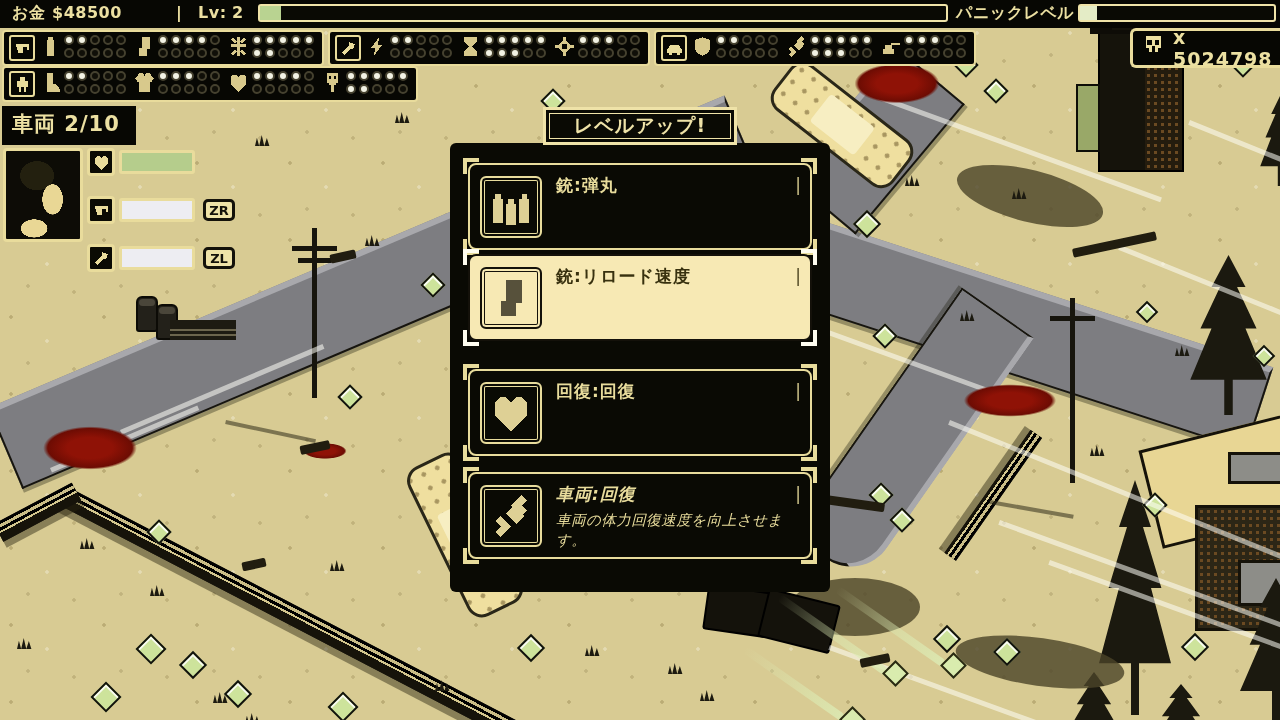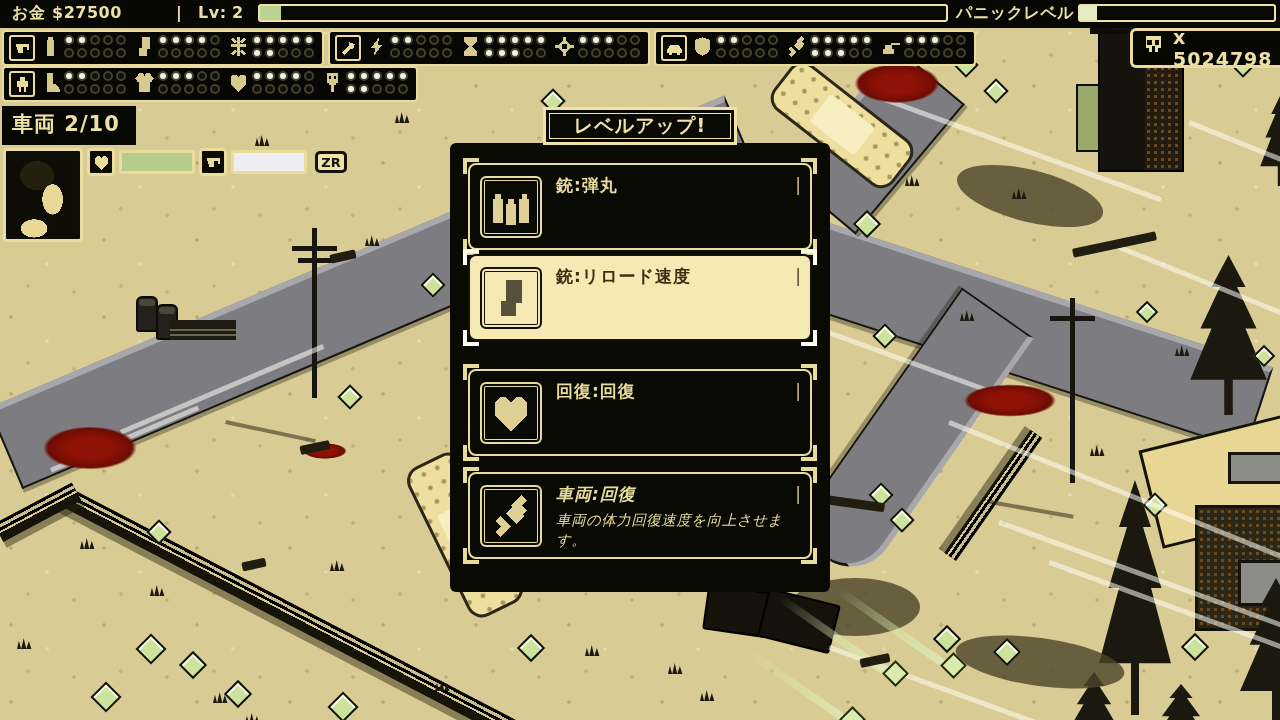--- a/index.html
+++ b/index.html
@@ -84,21 +84,21 @@
   .vehicle-label{position:absolute;left:2px;top:106px;background:#070703;color:#ece0a2;
     font-size:21px;font-weight:bold;padding:4px 16px 7px 10px;letter-spacing:1px;}
   .player-panel{position:absolute;left:3px;top:148px;display:flex;gap:4px;}
   .portrait{width:80px;height:94px;border:3px solid #e9dc9c;border-radius:4px;box-sizing:border-box;
     background:
       radial-gradient(ellipse 17px 25px at 63% 55%, #e9d795 60%, transparent 61%),
       radial-gradient(ellipse 22px 15px at 38% 88%, #e9d795 60%, transparent 61%),
       radial-gradient(ellipse 9px 6px at 60% 66%, #14110a 60%, transparent 61%),
       radial-gradient(ellipse 28px 24px at 42% 28%, #23200f 60%, transparent 61%),
       #0d0c06;}
-  .icons-bars{display:flex;flex-direction:row;gap:4px;}
+  .icons-bars{display:flex;flex-direction:column;gap:20px;}
   .bar-row{display:flex;align-items:center;gap:4px;height:28px;}
   .bar-frame{width:28px;height:28px;border:3px solid #e9dc9c;border-radius:4px;background:#0b0b04;
     display:flex;align-items:center;justify-content:center;color:#e9dc9c;box-sizing:border-box;}
   .bar-frame svg{width:17px;height:17px;}
   .bar{width:76px;height:24px;border:3px solid #e9dc9c;border-radius:3px;background:#0b0b04;box-sizing:border-box;overflow:hidden;}
   .bar-fill{display:block;height:100%;}
   .badge{width:32px;height:22px;margin-left:4px;background:#efe3a8;border:3px solid #14120a;border-radius:5px;
     color:#14120a;font-weight:bold;font-size:13px;display:flex;align-items:center;justify-content:center;box-sizing:border-box;}
   
   .dialog-panel{position:absolute;left:450px;top:143px;width:380px;height:449px;background:#0a0a04;border-radius:6px;}
@@ -249,21 +249,21 @@
       <div class="deb" style="left: 622px; top: 428px; width: 34px; transform: rotate(-12deg);"></div>
       <div class="deb" style="left: 860px; top: 656px; width: 30px; transform: rotate(-12deg);"></div>
       <div class="deb" style="left: 242px; top: 560px; width: 24px; transform: rotate(-12deg);"></div>
       <div class="deb" style="left: 1072px; top: 240px; width: 85px; transform: rotate(-12deg);"></div>
       <div class="deb" style="left: 765px; top: 495px; width: 120px; transform: rotate(8deg);"></div>
     </div>
 
   <div id="hud">
     <div class="topbar">
       <span class="t" style="left:12px">お金</span>
-      <span class="t" style="left:52px">$27500</span>
+      <span class="t" style="left:52px">$48500</span>
       <span class="t" style="left:176px">|</span>
       <span class="t" style="left:198px">Lv:</span>
       <span class="t" style="left:232px">2</span>
       <span class="meter" style="left:258px;width:690px;">
         <span class="fill" id="xp-fill" style="width: 3%; background: rgb(185, 211, 145);"></span>
         </span>
       <span class="t" style="left:956px">パニックレベル</span>
       <span class="meter" style="left:1078px;width:198px;">
         <span class="fill" id="panic-fill" style="width: 9%; background: rgb(228, 236, 198);"></span>
         </span>
@@ -578,20 +578,32 @@
                 <rect x="2" y="4" width="12" height="3"></rect>
                 <rect x="3" y="7" width="5" height="2"></rect>
                 <rect x="4" y="9" width="4" height="3"></rect>
                 <rect x="12" y="7" width="2" height="2"></rect>
               </svg>
             </span>
             <span class="bar">
               <span class="bar-fill" style="width:100%;background:#ededf2"></span>
             </span>
             <span class="badge">ZR</span>
+          </div>
+          <div class="bar-row">
+            <span class="bar-frame">
+              <svg viewBox="0 0 16 16" shape-rendering="crispEdges" fill="currentColor">
+                <path d="M8 2l6 2-2 5-3-2z"></path>
+                <path d="M2 12l2 2 8-8-2-2z"></path>
+              </svg>
+            </span>
+            <span class="bar">
+              <span class="bar-fill" style="width:100%;background:#ededf2"></span>
+            </span>
+            <span class="badge">ZL</span>
           </div>
         </div>
     </div>
   </div>
 
   <div id="dialog-layer">
     <div class="dialog-panel">
       <div id="options">
           <div class="option" style="top: 20px;">
             <span class="bk tl"></span>

